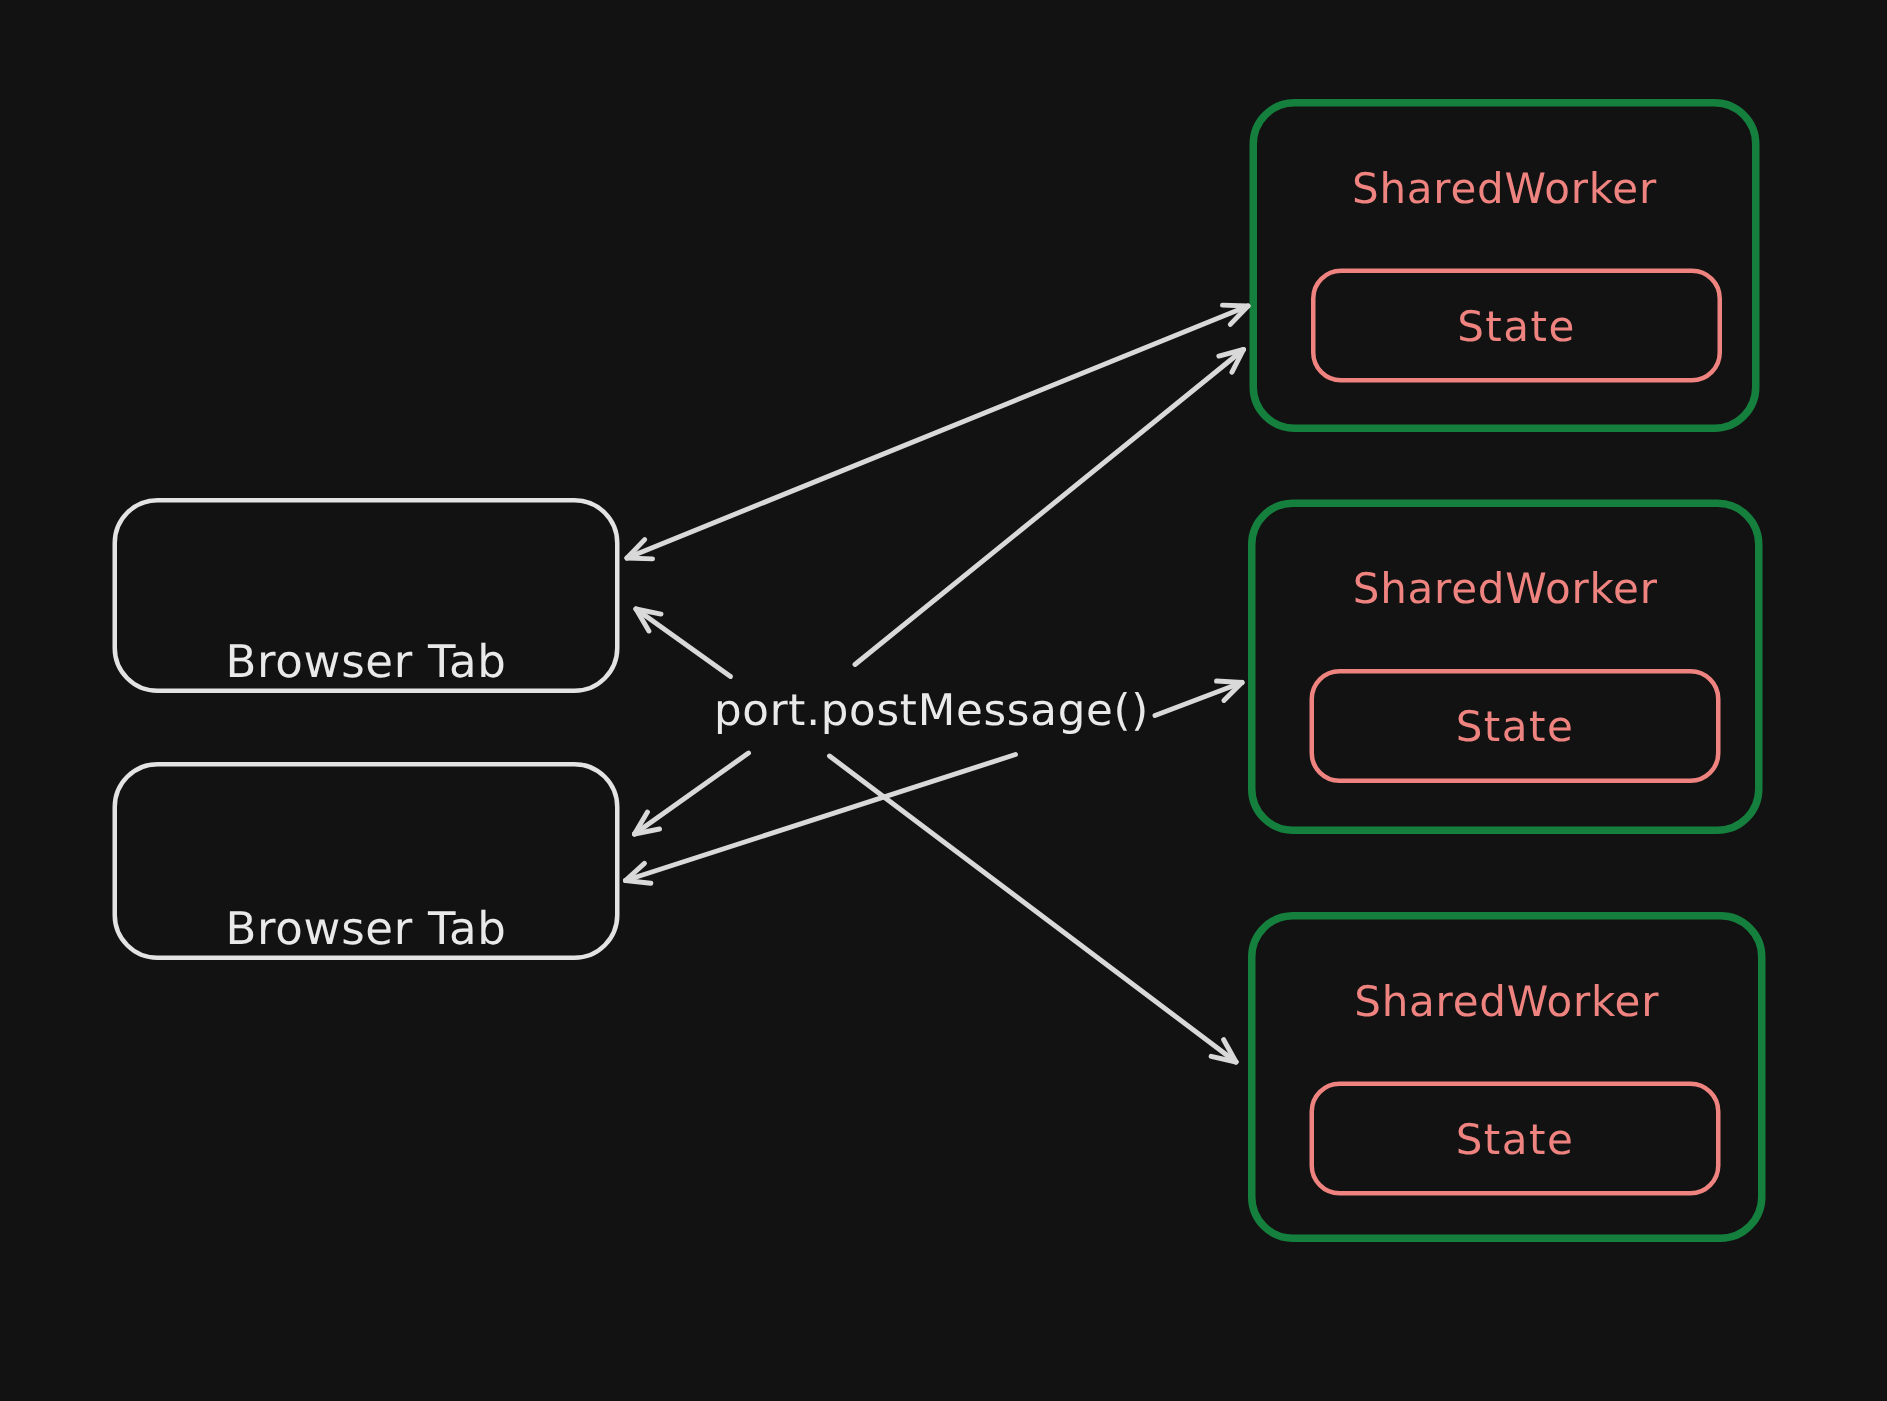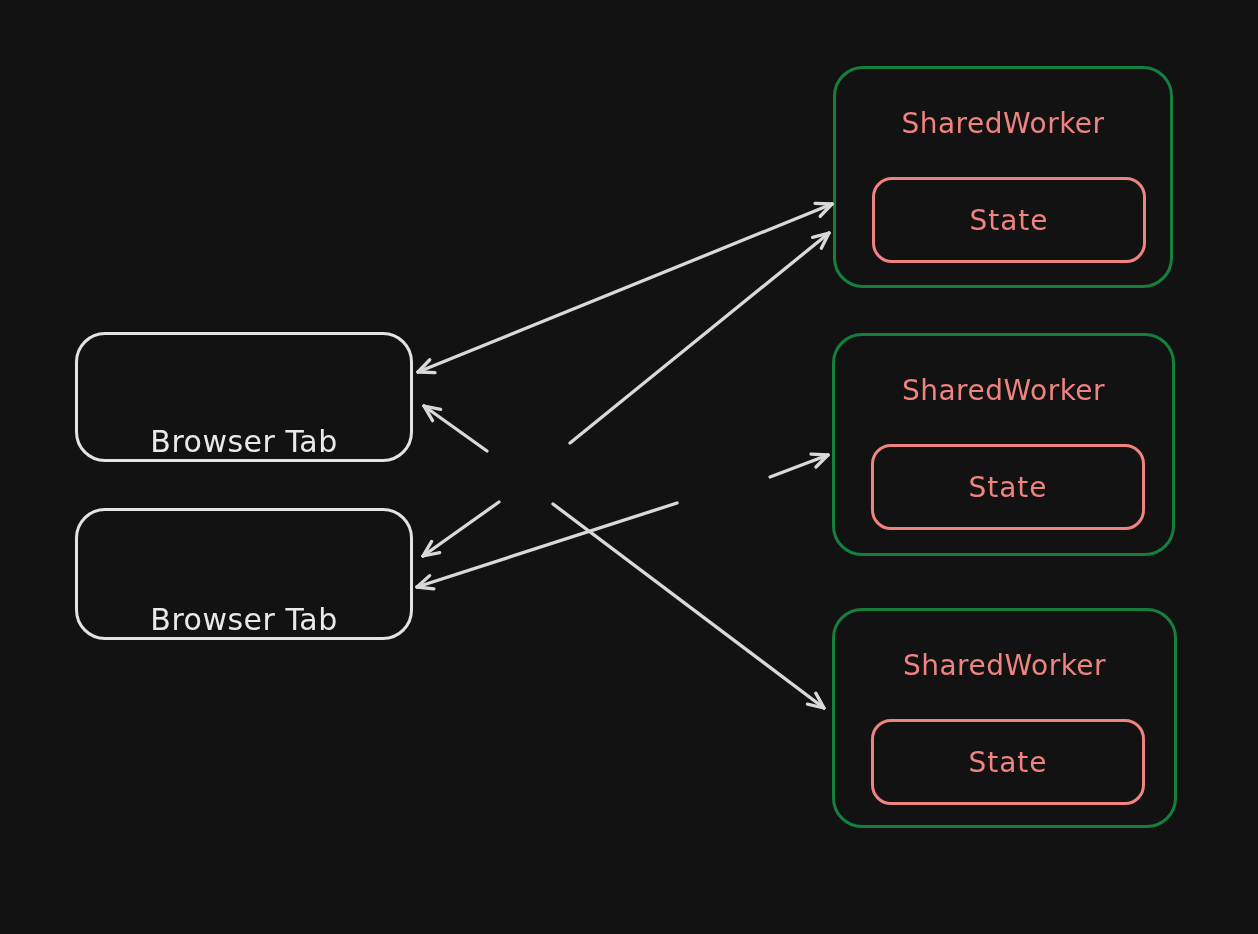--- a/index.html
+++ b/index.html
@@ -23,39 +23,39 @@
     border: 3px solid #e3e3e3;
     border-radius: 30px;
     color: #e9e9e9;
     display: flex;
     align-items: flex-end;
     justify-content: center;
     font-size: 30px;
     letter-spacing: 0.5px;
   }
   .worker-box {
-    border: 3px solid #15803d;
+    border: 5px solid #15803d;
     border-radius: 30px;
     color: #ee837f;
   }
   .worker-title {
     position: absolute;
     top: 38px;
     left: 0;
     width: 100%;
     text-align: center;
     font-size: 28px;
     letter-spacing: 0.5px;
   }
   .state-box {
     position: absolute;
     left: 36px;
     top: 108px;
     width: 274px;
-    height: 86px;
+    height: 76px;
     box-sizing: border-box;
     border: 3px solid #ee837f;
     border-radius: 20px;
     display: flex;
     align-items: center;
     justify-content: center;
     font-size: 28px;
     letter-spacing: 1px;
   }
   .center-label {
@@ -111,20 +111,21 @@
     </div>
   </div>
 
   <div id="worker3" class="node worker-box">
     <div class="worker-title">SharedWorker</div>
     <div class="state-box">
       <span>State</span>
     </div>
   </div>
 
+  <div class="center-label">port.postMessage()</div>
 
   <svg class="edges-layer" width="1258" height="934" viewBox="0 0 1258 934" xmlns="http://www.w3.org/2000/svg">
       <line x1="418" y1="372" x2="832" y2="204" stroke="#d9d9d9" stroke-width="3.3" stroke-linecap="round"></line>
       <line x1="832" y1="204" x2="820.2231623464088" y2="216.25993861652478" stroke="#d9d9d9" stroke-width="3.3" stroke-linecap="round"></line>
       <line x1="832" y1="204" x2="815.0101197181995" y2="203.4135121398661" stroke="#d9d9d9" stroke-width="3.3" stroke-linecap="round"></line>
       <line x1="418" y1="372" x2="429.77683765359126" y2="359.7400613834752" stroke="#d9d9d9" stroke-width="3.3" stroke-linecap="round"></line>
       <line x1="418" y1="372" x2="434.98988028180054" y2="372.5864878601339" stroke="#d9d9d9" stroke-width="3.3" stroke-linecap="round"></line>
       <line x1="570" y1="443" x2="829" y2="233" stroke="#d9d9d9" stroke-width="3.3" stroke-linecap="round"></line>
       <line x1="829" y1="233" x2="821.3085412232056" y2="248.16052314021096" stroke="#d9d9d9" stroke-width="3.3" stroke-linecap="round"></line>
       <line x1="829" y1="233" x2="812.5770579384817" y2="237.39169375571828" stroke="#d9d9d9" stroke-width="3.3" stroke-linecap="round"></line>

